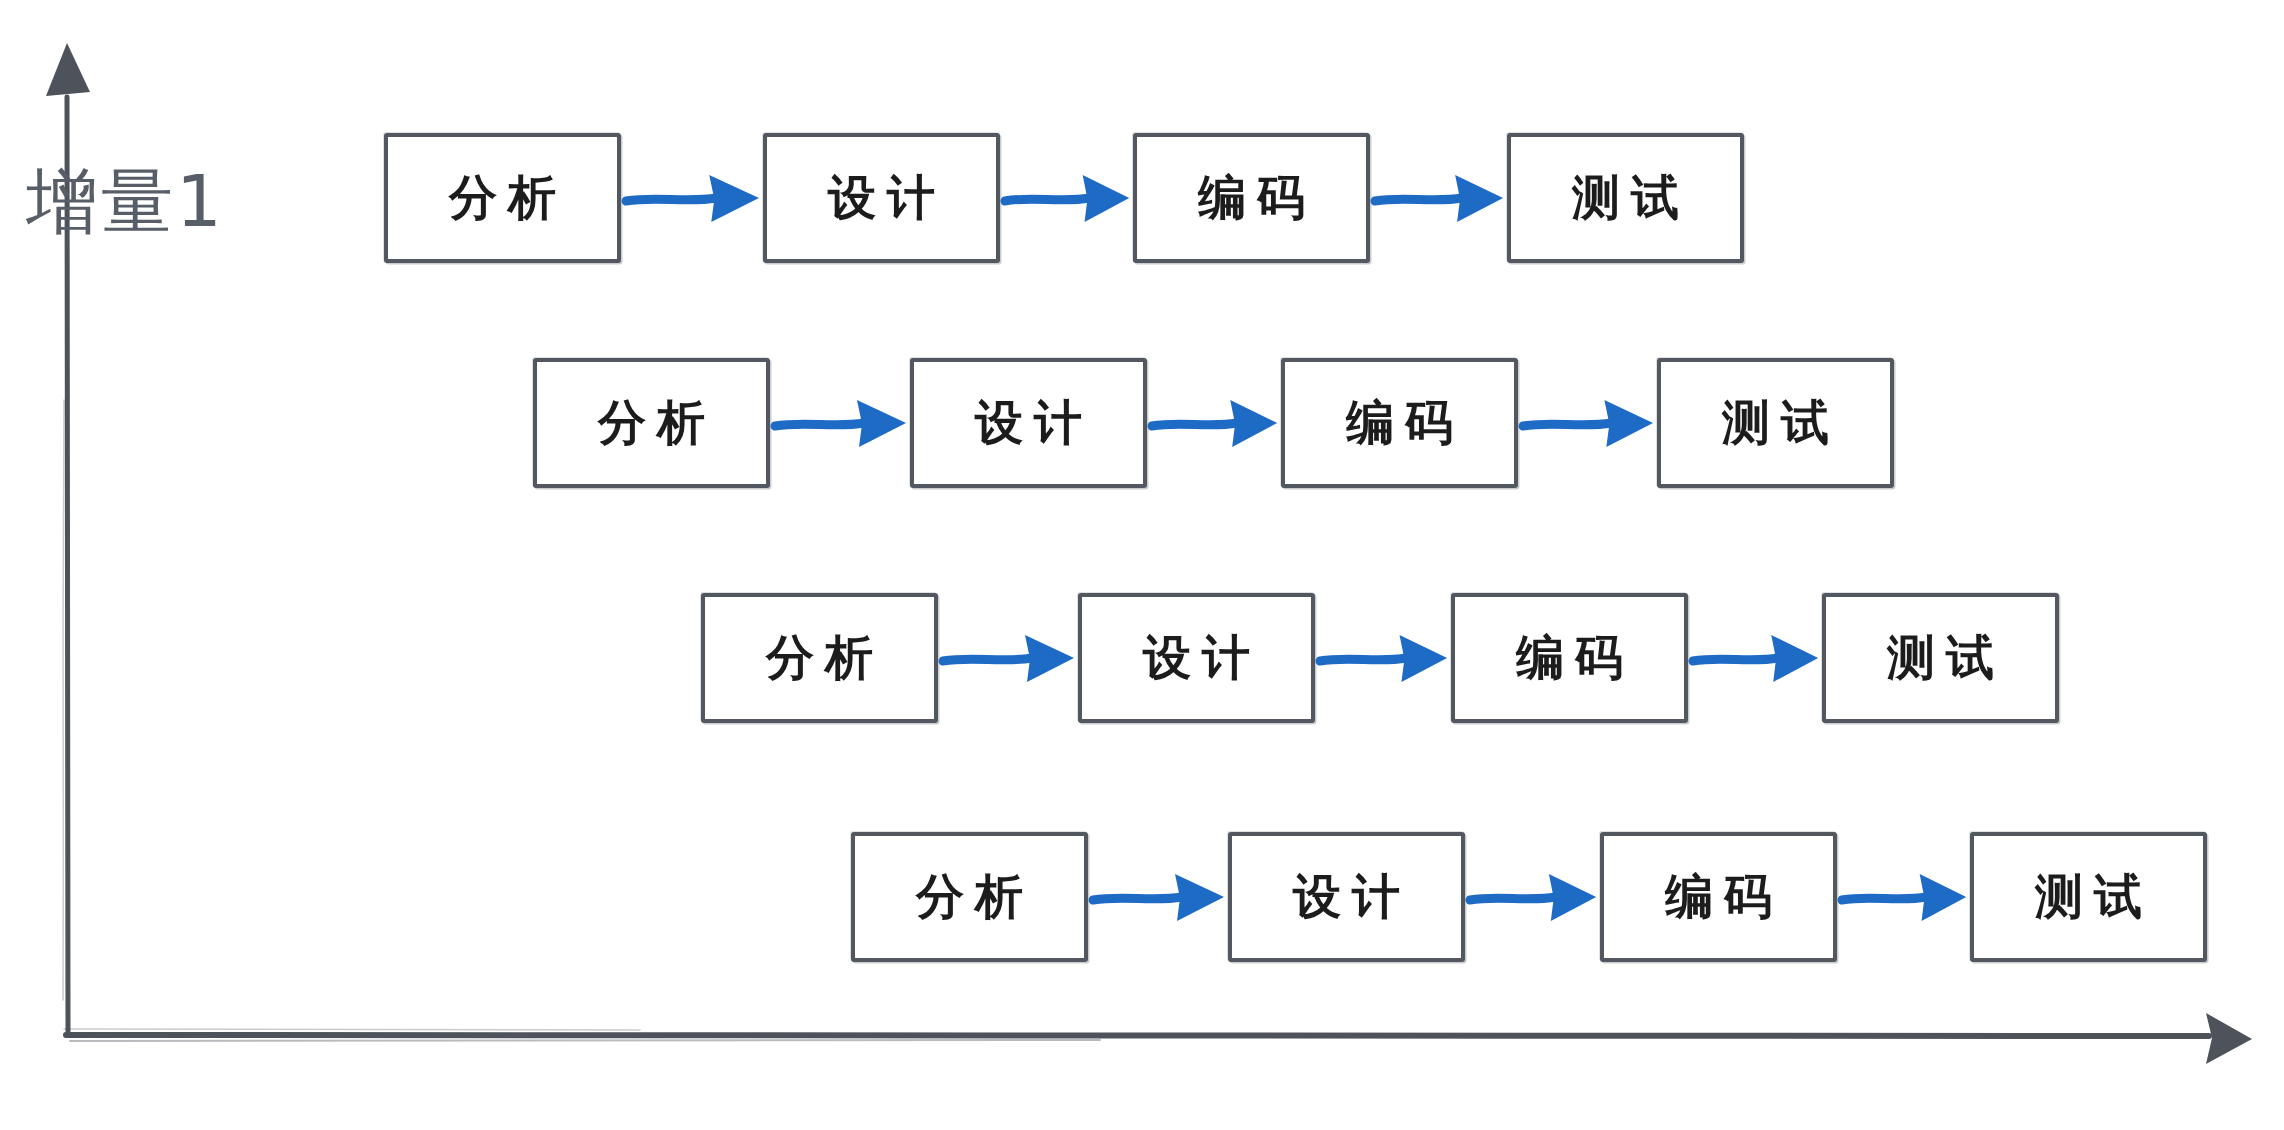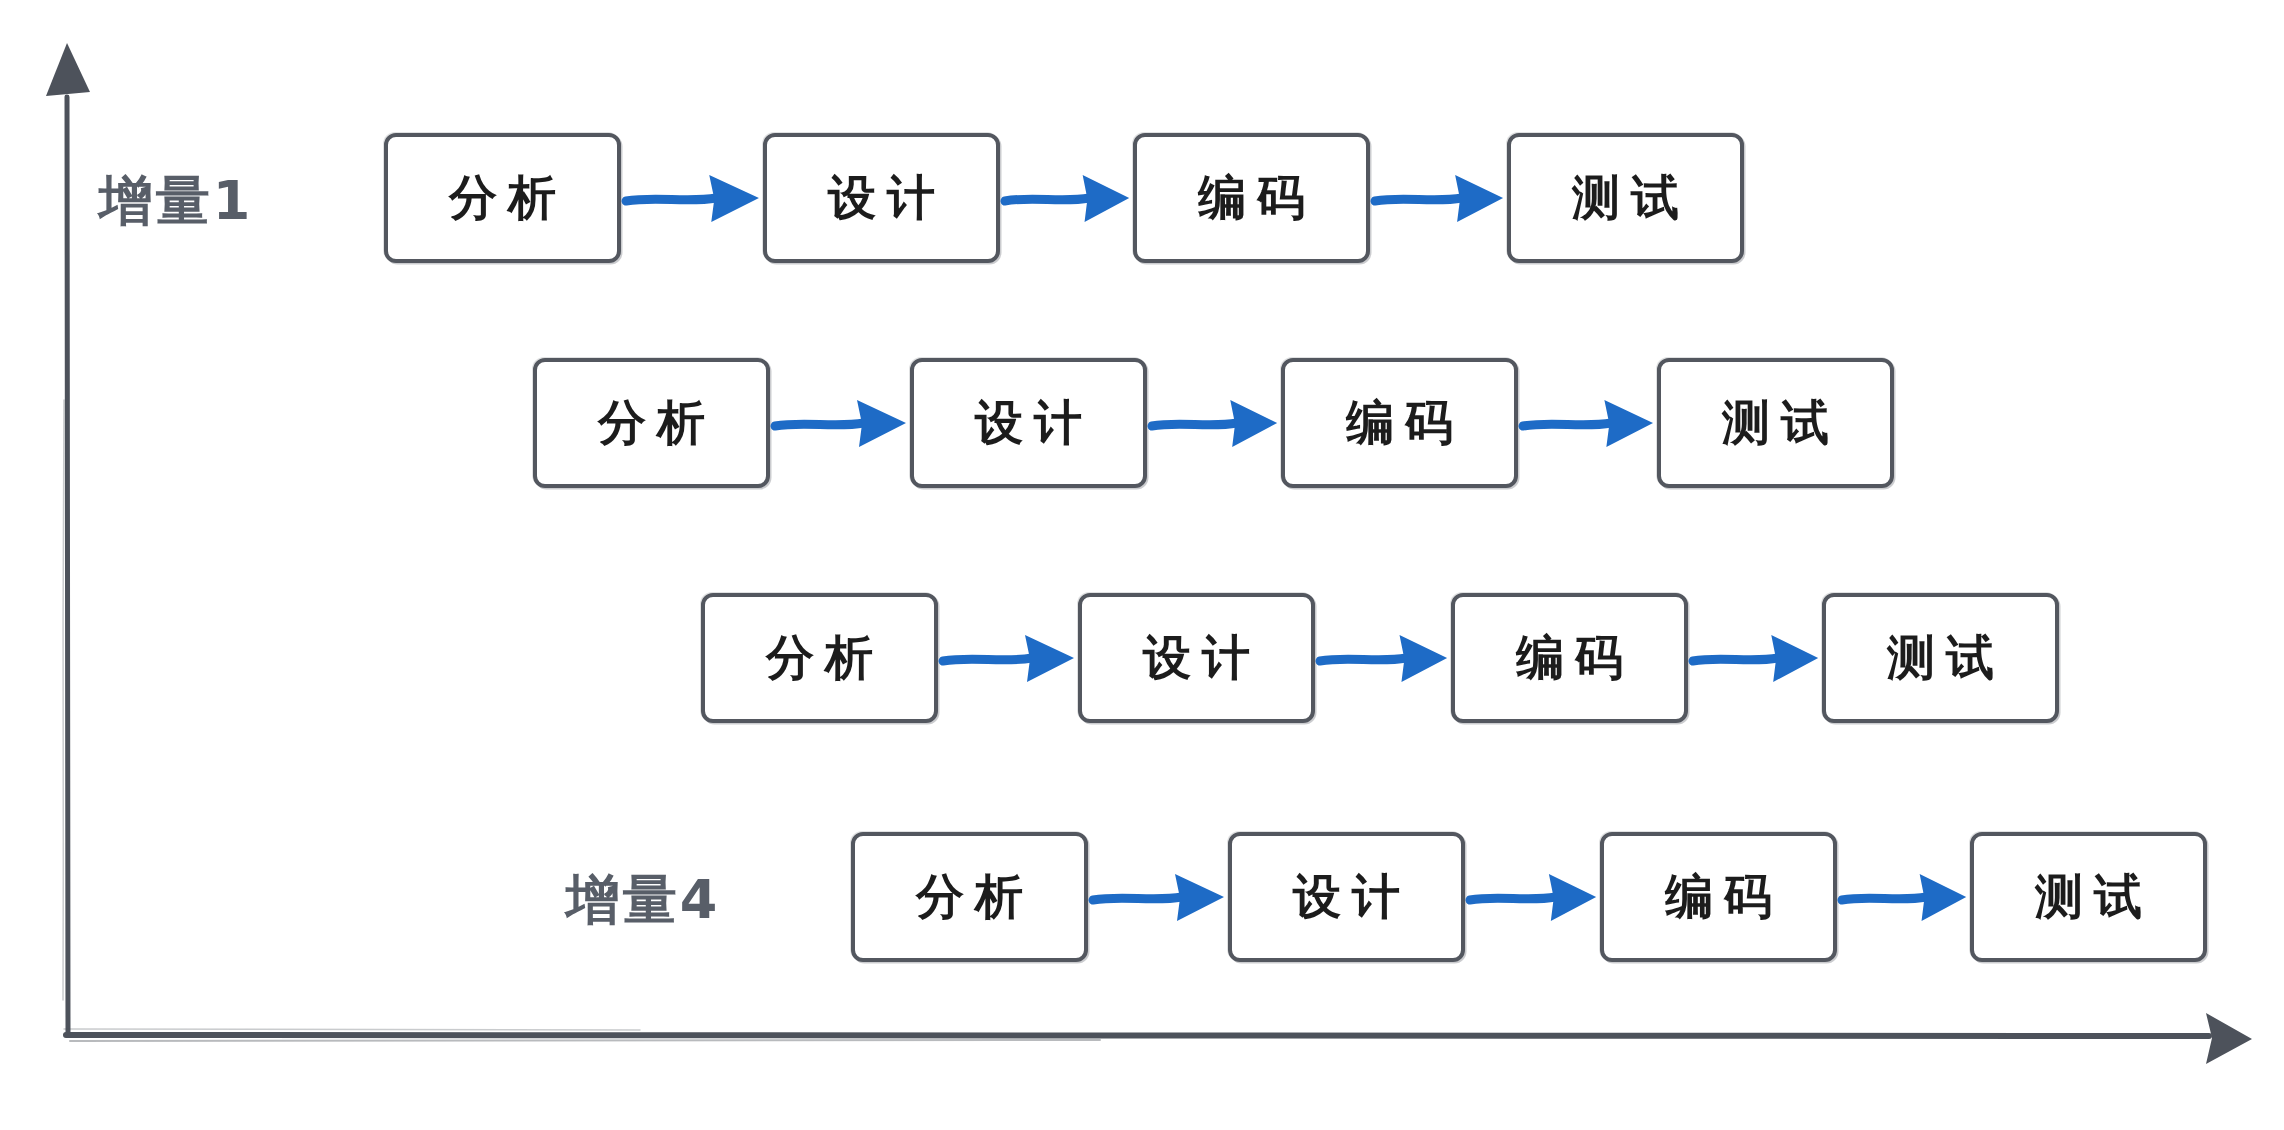--- a/index.html
+++ b/index.html
@@ -20,27 +20,27 @@
   #canvas{
     position:relative;width:2284px;height:1130px;background:var(--background);
   }
   #axes{position:absolute;left:0;top:0;}
   .axis-line{fill:none;stroke:var(--axis-gray);stroke-linecap:round;}
   .axis-head{fill:var(--axis-gray);stroke:none;}
   .axis-sketch{fill:none;stroke:var(--axis-gray);stroke-linecap:round;}
 
   .row-label{
     position:absolute;width:300px;height:92px;line-height:92px;
-    text-align:center;font-size:54px;font-weight:700;
+    text-align:left;font-size:72px;font-weight:400;
     letter-spacing:3px;color:var(--label-gray);
     white-space:nowrap;
   }
   .box{
     position:absolute;width:237px;height:130px;box-sizing:border-box;
-    background:#fff;border:4px solid var(--box-border-gray);border-radius:12px;
+    background:#fff;border:4px solid var(--box-border-gray);border-radius:3px;
     box-shadow:1.5px 1.5px 0 rgba(83,87,95,.30), -1px -1px 0 rgba(83,87,95,.18);
     display:flex;align-items:center;justify-content:center;
   }
   .box span{
     font-size:48px;font-weight:600;color:var(--stage-text);
     letter-spacing:11px;padding-left:11px;white-space:nowrap;
   }
   .arrow{position:absolute;height:64px;display:block;}
   .al{fill:none;stroke:var(--arrow-blue);stroke-width:9;stroke-linecap:round;}
   .ah{fill:var(--arrow-blue);stroke:none;}
@@ -133,21 +133,20 @@
       <span>编码</span>
     </div>
   <svg class="arrow" style="left:1688px;top:626px;width:134px" viewBox="0 0 140 64" preserveAspectRatio="none" aria-hidden="true">
       <path class="al" d="M5 35 C35 30 65 37 94 32"></path>
       <path class="ah" d="M87 9 L136 32 L89 56 L92 33 Z"></path>
     </svg>
   <div class="box" style="left:1822px;top:593px">
       <span>测试</span>
     </div>
 
-  <div class="row-label" style="left:493px;top:854px">增量4</div>
   <div class="box" style="left:851px;top:832px">
       <span>分析</span>
     </div>
   <svg class="arrow" style="left:1088px;top:865px;width:140px" viewBox="0 0 140 64" preserveAspectRatio="none" aria-hidden="true">
       <path class="al" d="M5 35 C35 30 65 37 94 32"></path>
       <path class="ah" d="M87 9 L136 32 L89 56 L92 33 Z"></path>
     </svg>
   <div class="box" style="left:1228px;top:832px">
       <span>设计</span>
     </div>

